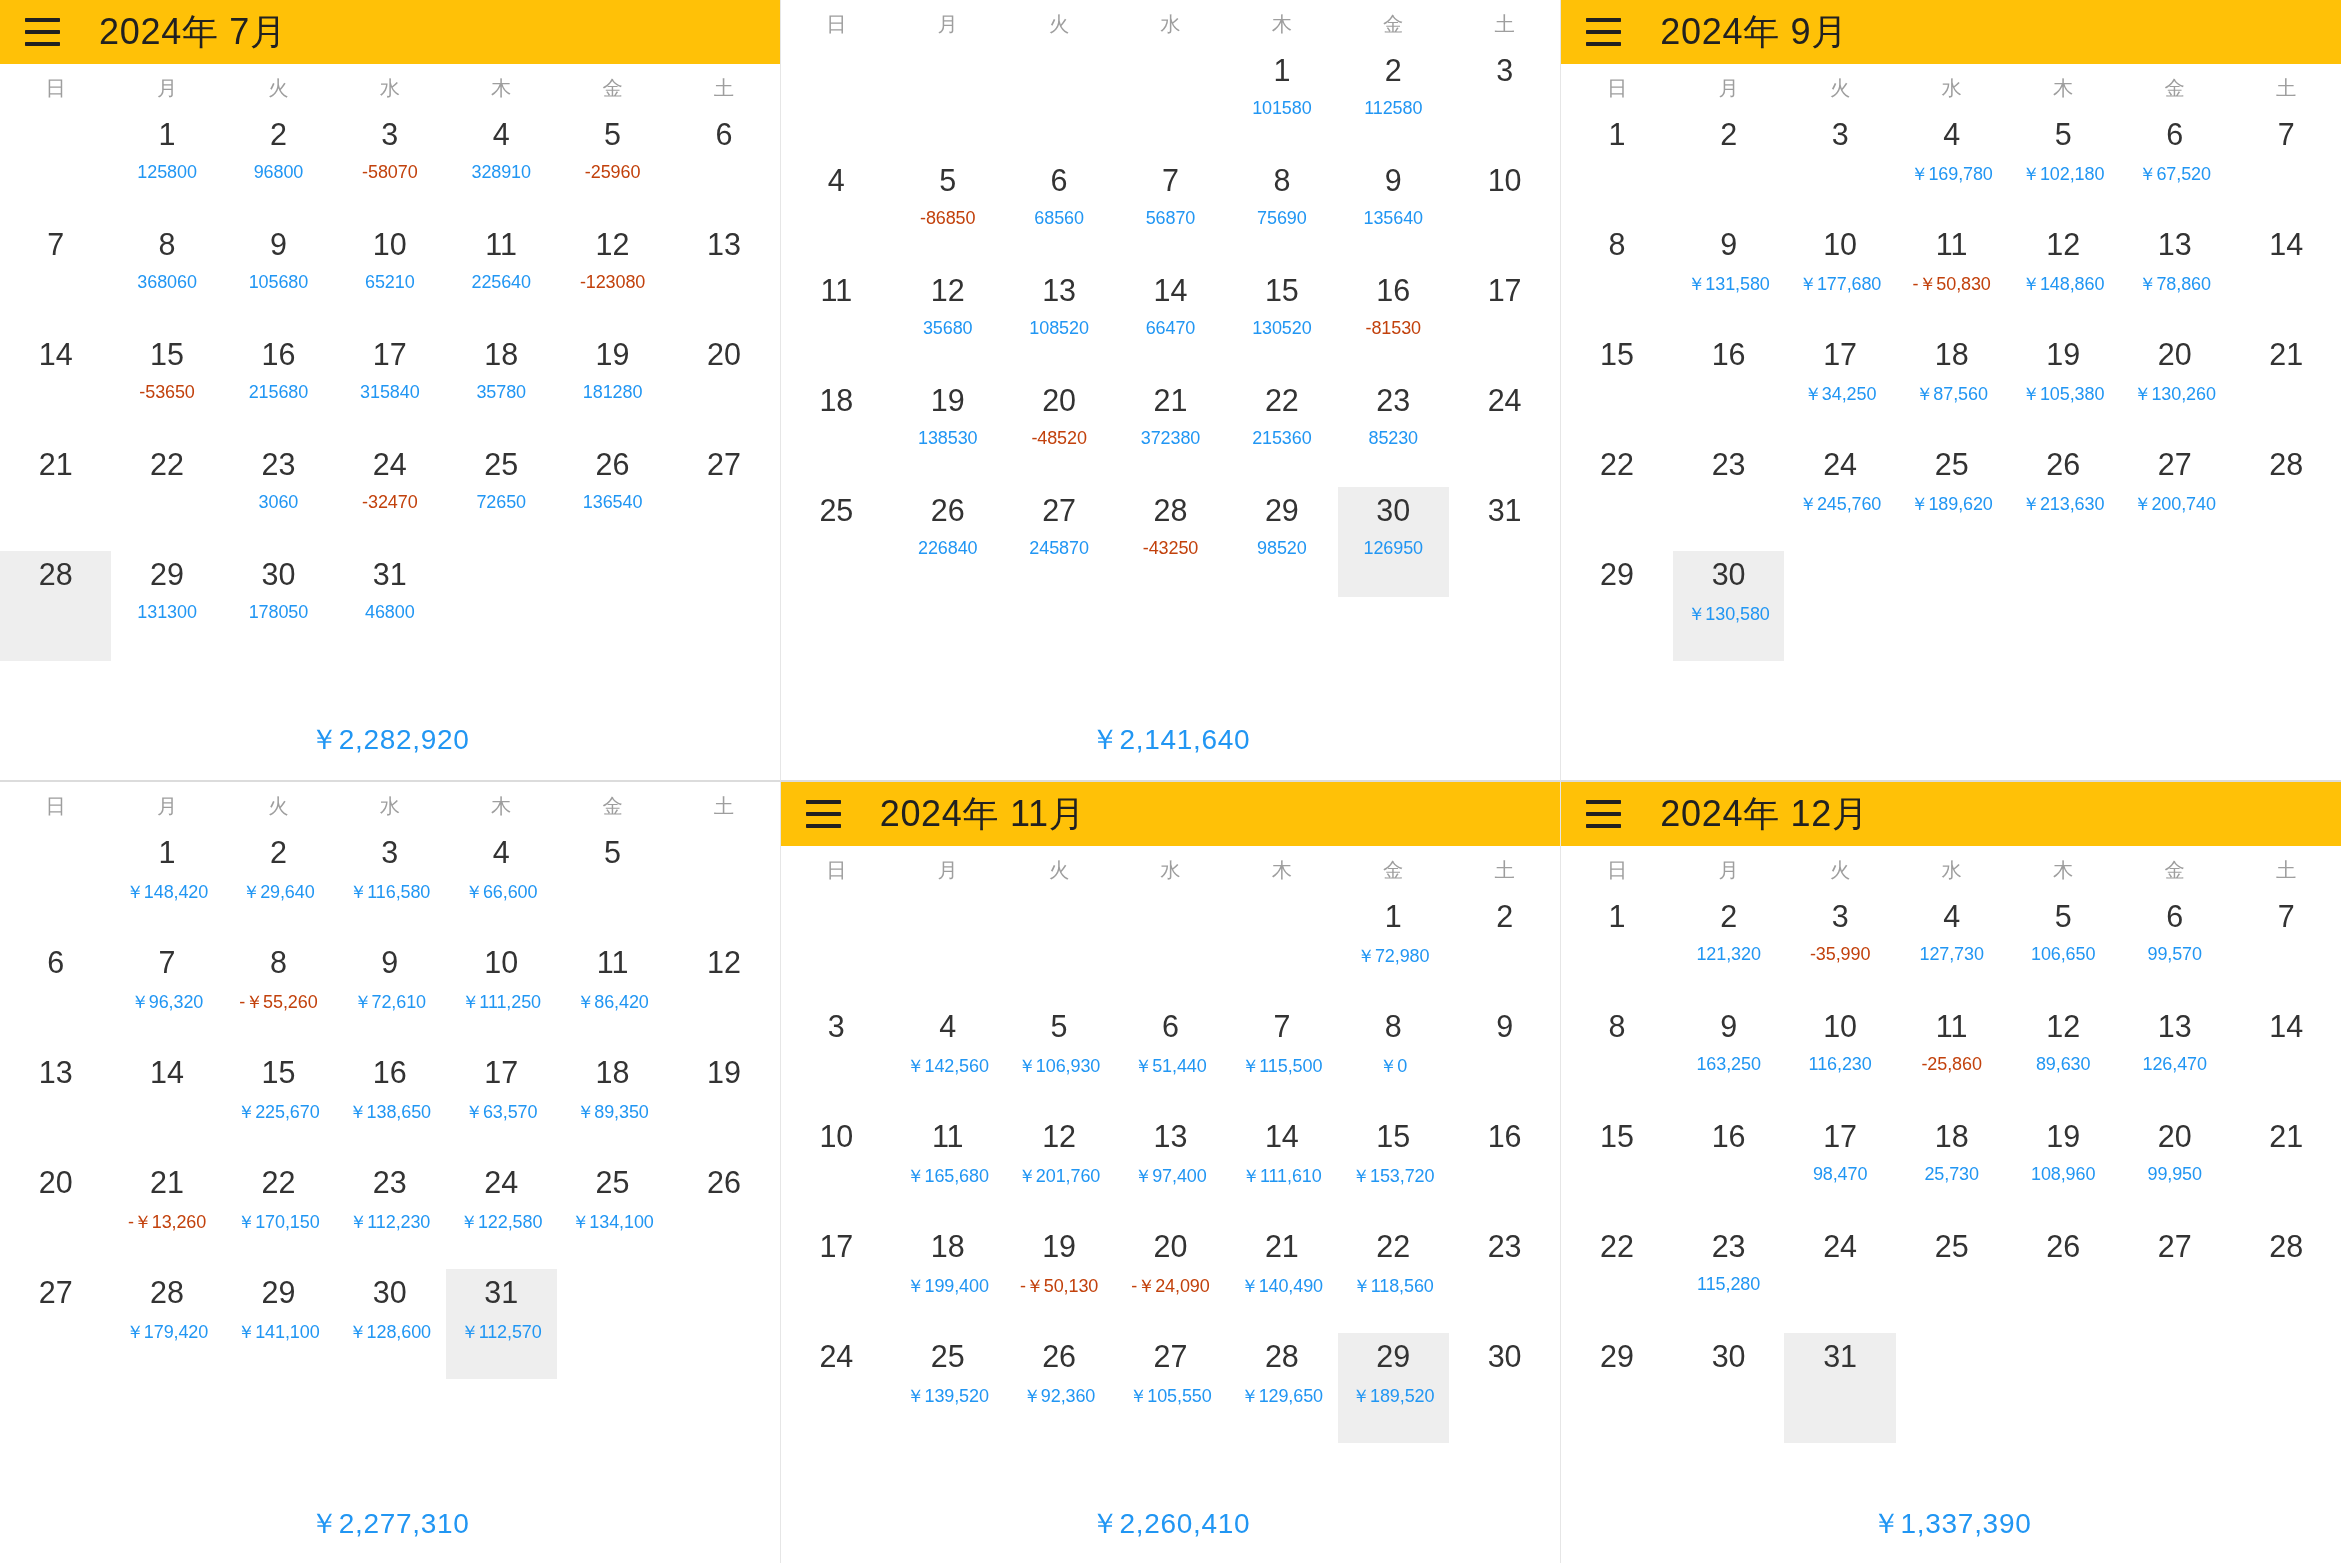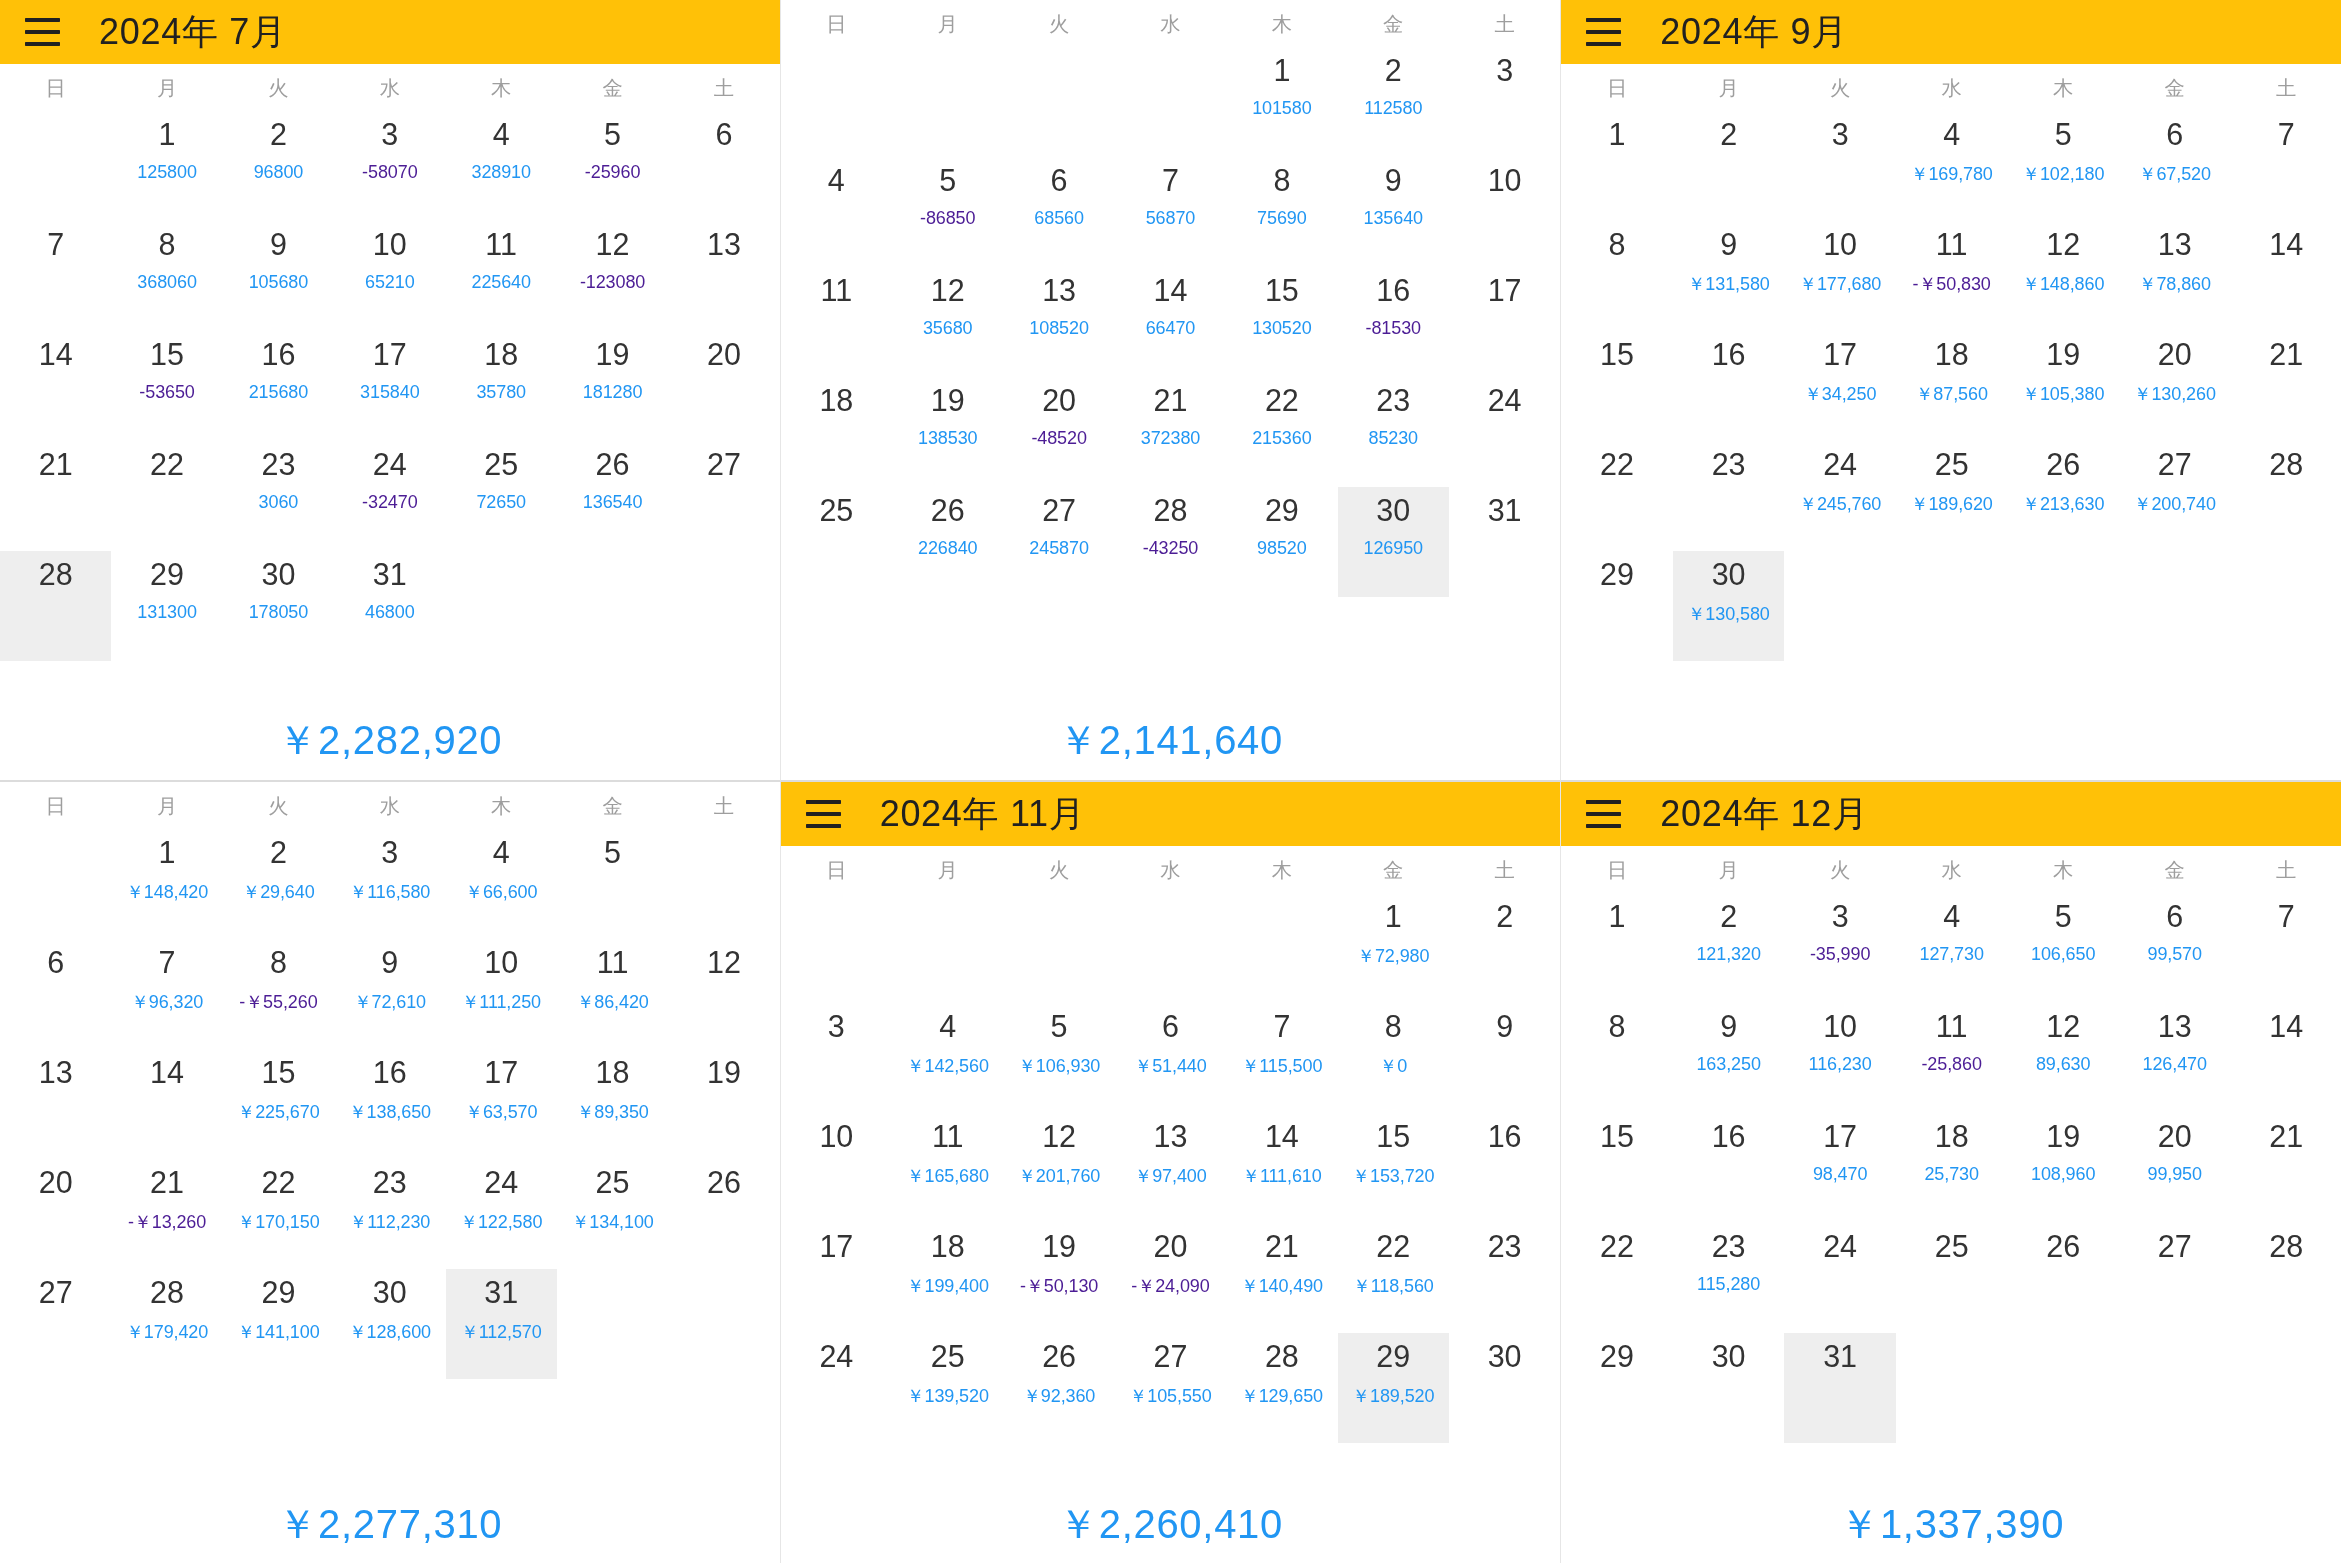--- a/index.html
+++ b/index.html
@@ -104,29 +104,29 @@
     line-height: 1.05;
     font-weight: 400;
   }
   .amount {
     font-size: 18px;
     margin-top: 11.6px;
     white-space: nowrap;
     letter-spacing: -0.1px;
   }
   .pos { color: #2196f3; }
-  .neg { color: #4c1d95; }
+  .neg { color: #c2410c; }
 
   .total {
     flex: none;
     height: 80px;
     display: flex;
     align-items: center;
     justify-content: center;
-    font-size: 40px;
+    font-size: 28px;
     color: #2196f3;
     letter-spacing: 0.7px;
   }
 </style>
 </head>
 <body>
 
 <div class="grid" id="calendar-grid">
     <div class="month row1">
       <div class="month-header">

